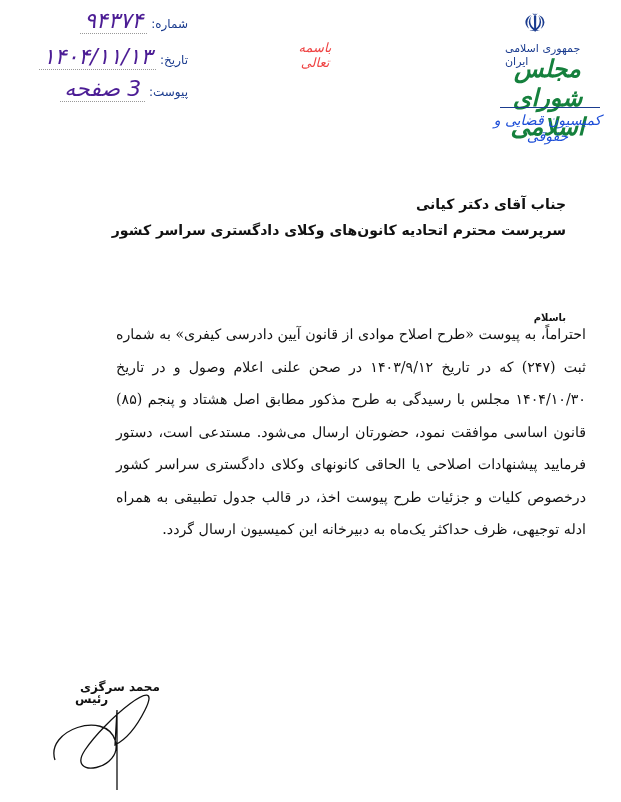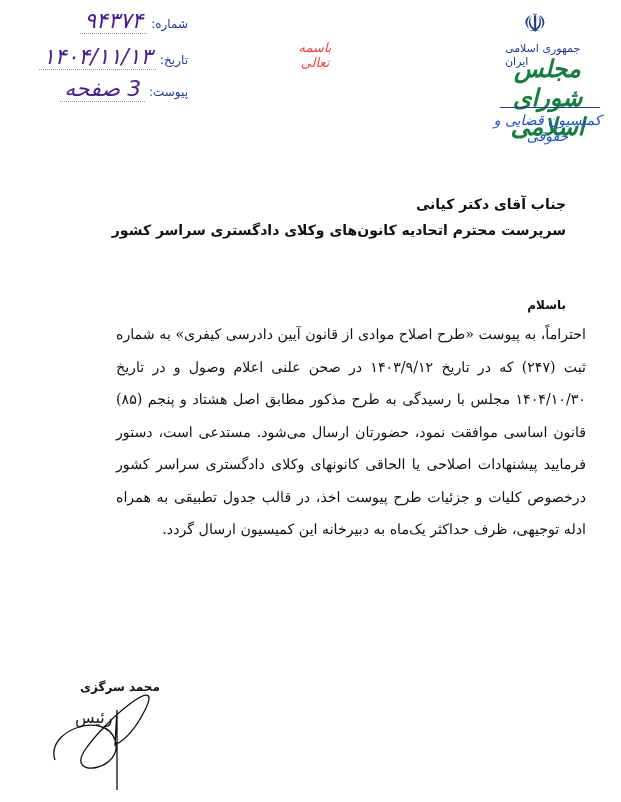--- a/index.html
+++ b/index.html
@@ -10,21 +10,21 @@
   .logo-main{left:480px;top:54px;width:135px;font-size:24px;font-weight:bold;font-style:italic;color:#15803d;text-align:center;direction:rtl;font-family:"DejaVu Serif",serif;}
   .logo-line{left:500px;top:107px;width:100px;height:1px;background:#1b3c8f;}
   .logo-sub{left:485px;top:112px;width:125px;font-size:14px;font-style:italic;color:#1d4ed8;text-align:center;direction:rtl;font-family:"DejaVu Serif",serif;}
   .bismillah{left:290px;top:40px;width:50px;font-size:13px;font-style:italic;color:#ef4444;text-align:center;direction:rtl;font-family:"DejaVu Serif",serif;}
   .meta{left:8px;width:180px;direction:rtl;font-size:12px;color:#1b3c8f;}
   .meta .lbl{font-size:12px;}
   .meta .val{font-size:22px;color:#4c1d95;font-style:italic;border-bottom:1px dotted #999;padding:0 4px;}
   .heading{right:55px;direction:rtl;font-weight:bold;font-size:14px;text-align:right;}
   .body-text{right:35px;width:470px;direction:rtl;text-align:justify;font-size:14.2px;line-height:32.5px;font-family:"DejaVu Serif",serif;}
   .sig-name{left:80px;top:680px;font-weight:bold;font-size:12px;direction:rtl;}
-  .sig-title{left:75px;top:708px;font-weight:normal;font-size:16px;direction:rtl;}
+  .sig-title{left:75px;top:692px;font-weight:bold;font-size:12px;direction:rtl;}
   .sig-svg{left:45px;top:670px;}
 </style>
 </head>
 <body>
 
 <div class="abs emblem">☫</div>
 <div class="abs logo-top">جمهوری اسلامی ایران</div>
 <div class="abs logo-main">مجلس شورای اسلامی</div>
 <div class="abs logo-line"></div>
 <div class="abs logo-sub">کمیسیون قضایی و حقوقی</div>
@@ -39,21 +39,21 @@
   <span class="val">۱۴۰۴/۱۱/۱۳</span>
 </div>
 <div class="abs meta" style="top:76px;">
   <span class="lbl">پیوست:</span>
   <span class="val">3 صفحه</span>
 </div>
 
 <div class="abs heading" style="top:196px;">جناب آقای دکتر کیانی</div>
 <div class="abs heading" style="top:222px;">سرپرست محترم اتحادیه کانون‌های وکلای دادگستری سراسر کشور</div>
 
-<div class="abs heading" style="top:298px;font-size:12px;">باسلام</div>
+<div class="abs heading" style="top:312px;font-size:10px;">باسلام</div>
 
 <div class="abs body-text" style="top:318px;">احتراماً، به پیوست «طرح اصلاح موادی از قانون آیین دادرسی کیفری» به شماره ثبت (۲۴۷) که در تاریخ ۱۴۰۳/۹/۱۲ در صحن علنی اعلام وصول و در تاریخ ۱۴۰۴/۱۰/۳۰ مجلس با رسیدگی به طرح مذکور مطابق اصل هشتاد و پنجم (۸۵) قانون اساسی موافقت نمود، حضورتان ارسال می‌شود. مستدعی است، دستور فرمایید پیشنهادات اصلاحی یا الحاقی کانونهای وکلای دادگستری سراسر کشور درخصوص کلیات و جزئیات طرح پیوست اخذ، در قالب جدول تطبیقی به همراه ادله توجیهی، ظرف حداکثر یک‌ماه به دبیرخانه این کمیسیون ارسال گردد.</div>
 
 <svg class="abs sig-svg" width="130" height="120">
   <path d="M10 90 C 0 60, 60 40, 70 70 C 80 100, 20 110, 40 80 C 60 50, 120 0, 100 40 C 90 60, 80 70, 70 75 L72 40 L72 120" fill="none" stroke="#111" stroke-width="1.3"></path>
 </svg>
 <div class="abs sig-name">محمد سرگزی</div>
 <div class="abs sig-title">رئیس</div>
 
 </body></html>

